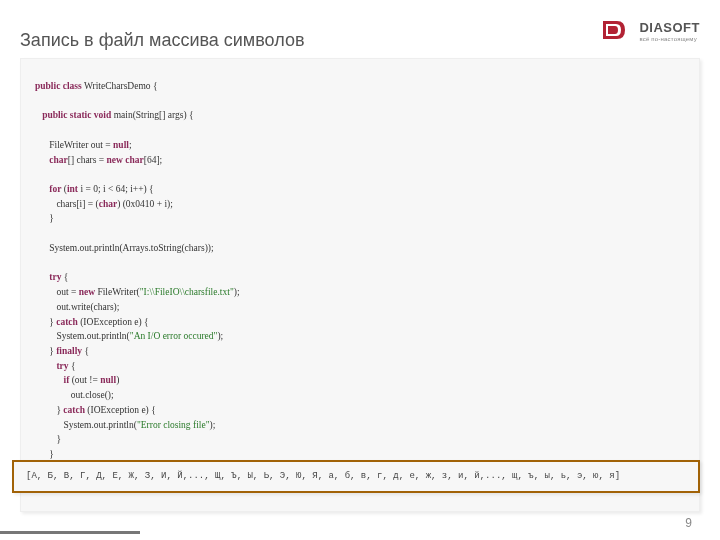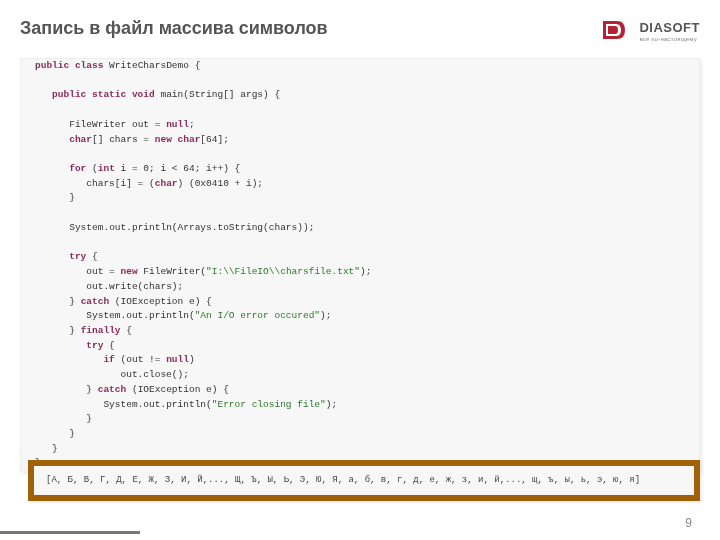--- a/index.html
+++ b/index.html
@@ -16,21 +16,22 @@
     top: 18px;
     left: 20px;
     right: 20px;
     display: flex;
     justify-content: space-between;
     align-items: flex-start;
   }
   .title {
     color: #555;
     font-size: 18px;
-    font-weight: 700;
+    font-weight: 400;
+    margin-top: 12px;
   }
   .logo-wrap {
     display: flex;
     align-items: center;
     gap: 12px;
   }
   .logo-mark {
     width: 26px;
     height: 22px;
     position: relative;
@@ -49,37 +50,37 @@
     letter-spacing: 0.2px;
   }
   .code-box {
     position: absolute;
     top: 58px;
     left: 20px;
     right: 20px;
     background: #f7f7f7;
     border: 1px solid #eee;
     box-shadow: 2px 2px 3px rgba(0,0,0,0.08);
-    padding: 0 14px;
-    font-family: Liberation Mono, monospace;
+    padding: 20px 14px;
+    font-family: Liberation Serif, serif;
     font-size: 9.5px;
     line-height: 1.55;
     color: #333;
     white-space: pre;
   }
   .kw { color: #8a2a5a; font-weight: bold; }
   .str { color: #2a7a2a; }
   .pln { color: #333; }
   .out-box {
     position: absolute;
     top: 460px;
-    left: 28px;
+    left: 12px;
     right: 20px;
     background: #f7f7f7;
-    border: 6px solid #a16207;
+    border: 2px solid #a16207;
     box-shadow: 2px 2px 3px rgba(0,0,0,0.08);
     padding: 8px 12px;
     font-family: "Courier New", monospace;
     font-size: 9px;
     line-height: 1.45;
     color: #444;
   }
   .pagenum {
     position: absolute;
     right: 28px;

